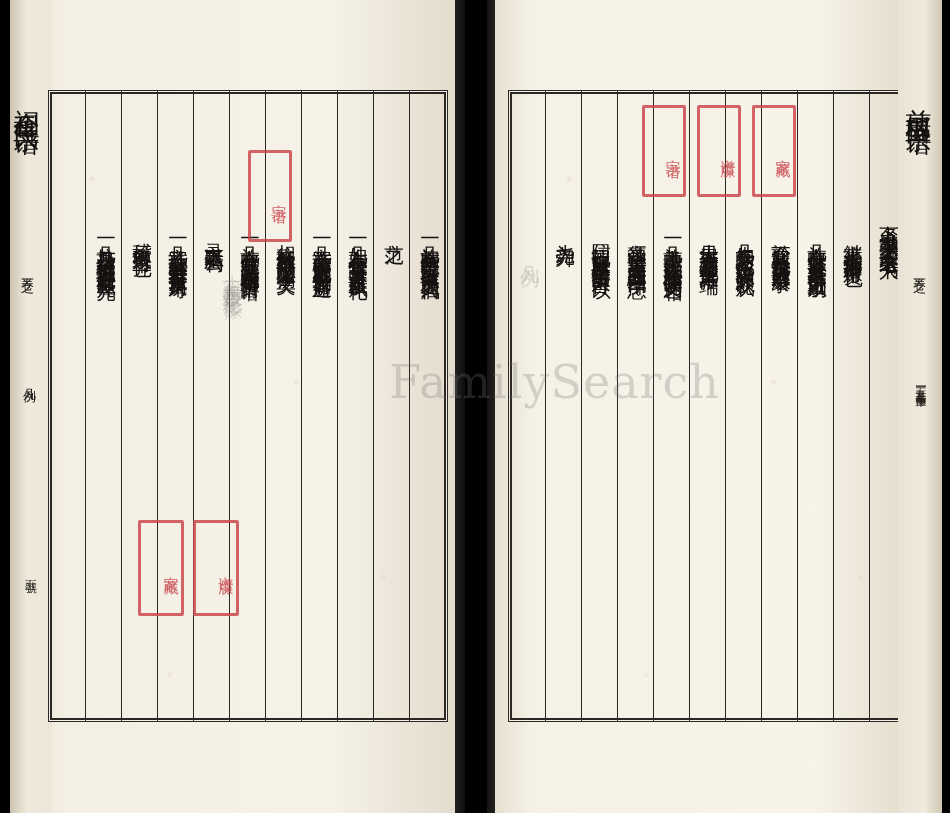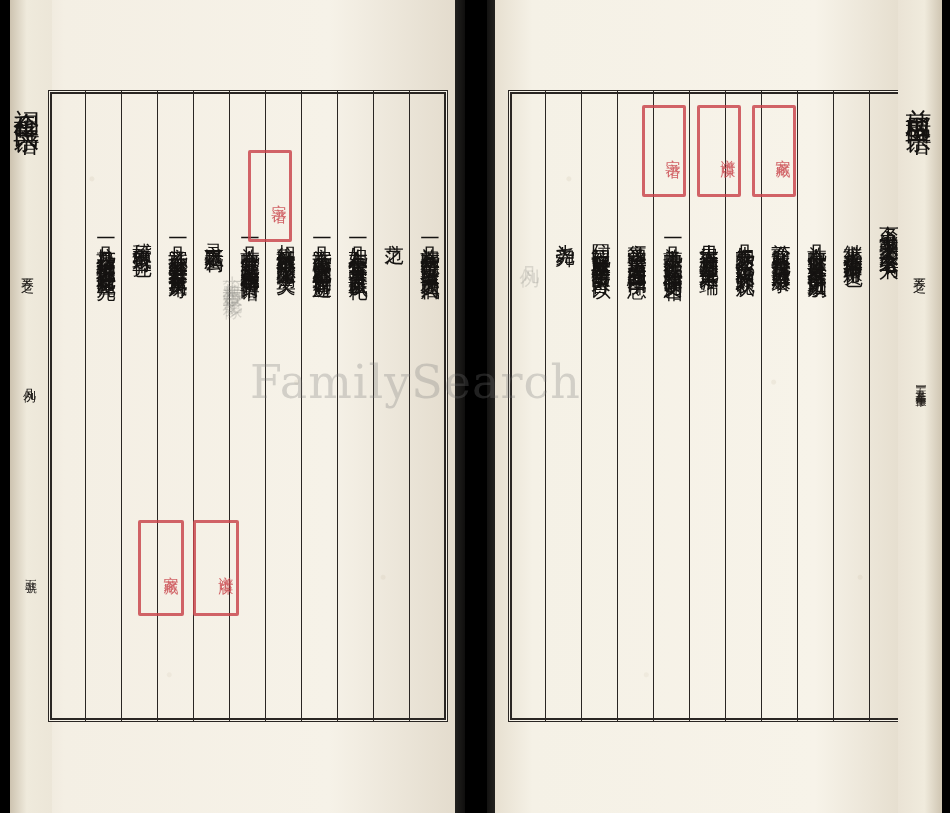--- a/index.html
+++ b/index.html
@@ -145,21 +145,21 @@
     line-height: 1.05;
     box-sizing: border-box;
   }
   .seal-sq { border-radius: 2px; }
 
   
   .watermark {
     position: absolute;
     left: 250px; top: 355px;
     width: 470px;
-    text-align: left;
+    text-align: right;
     font-size: 46px;
     color: rgba(120,120,120,0.28);
     font-family: "DejaVu Serif", "Liberation Serif", serif;
     letter-spacing: 1px;
     pointer-events: none;
     user-select: none;
   }
   .wm-faint {
     position: absolute;
     writing-mode: vertical-rl;

